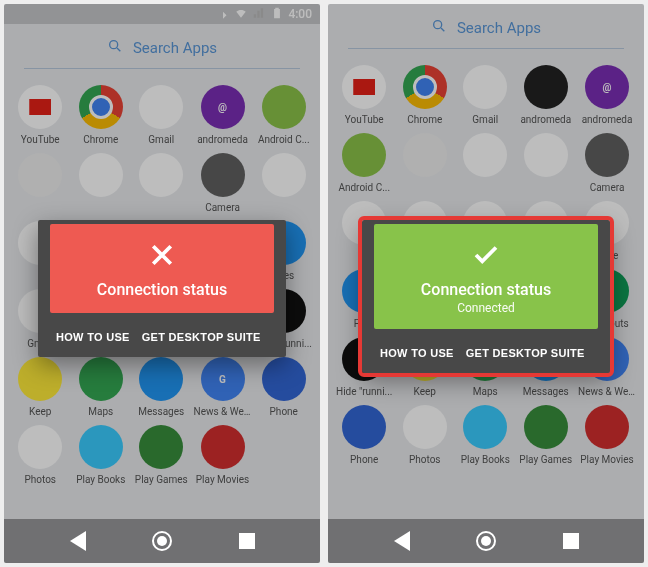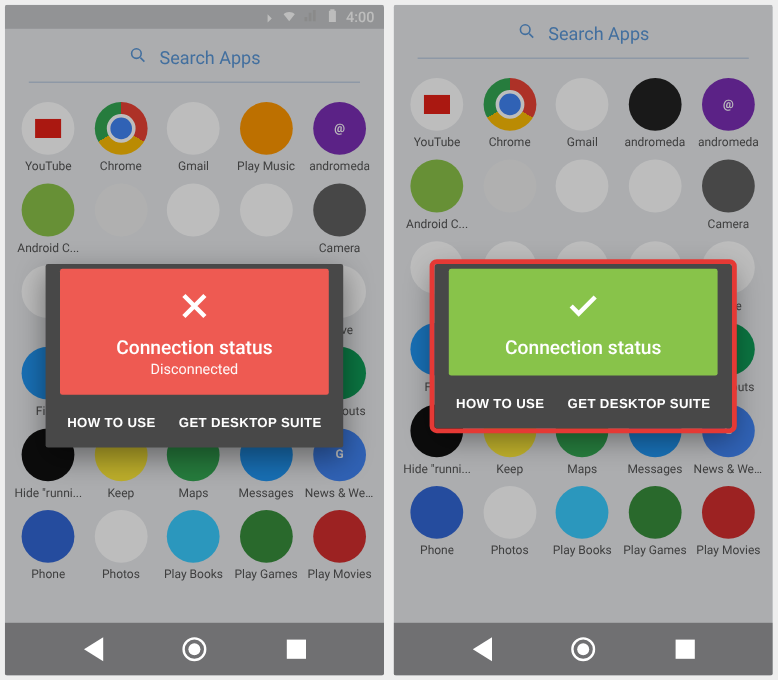--- a/index.html
+++ b/index.html
@@ -119,21 +119,21 @@
       padding: 16px 10px 14px;
       color: #fff;
       text-align: center;
     }
     .status-panel.red { background: #ee5a52; }
     .status-panel.green { background: #88c34a; }
     .status-icon svg { width: 30px; height: 30px; stroke:#fff; stroke-width:3; fill:none; }
     .status-title { font-size: 16px; font-weight: 500; margin-top:6px;}
     .status-sub { font-size: 12px; opacity:.95; margin-top:2px;}
     .dialog-actions {
-      display: flex; justify-content: space-between;
+      display: flex; justify-content: flex-start;
       margin-top: 8px;
     }
     .dialog-actions button {
       background:none;border:none;color:#fff;
       font-size:11px;font-weight:600;letter-spacing:.3px;
       padding:10px 6px;cursor:pointer;
     }
 
     .navbar {
       position:absolute;bottom:0;left:0;right:0;
@@ -180,24 +180,20 @@
       </div>
       <div class="app">
         <div class="icon ic-chrome"></div>
         <div class="app-label">Chrome</div>
       </div>
       <div class="app">
         <div class="icon ic-gmail">M</div>
         <div class="app-label">Gmail</div>
       </div>
       <div class="app">
-        <div class="icon ic-playmusic"></div>
-        <div class="app-label">Play Music</div>
-      </div>
-      <div class="app">
         <div class="icon ic-andromeda">@</div>
         <div class="app-label">andromeda</div>
       </div>
       <div class="app">
         <div class="icon ic-androidc"></div>
         <div class="app-label">Android C...</div>
       </div>
       <div class="app">
         <div class="icon ic-androidpay"></div>
         <div class="app-label"></div>
@@ -298,21 +294,20 @@
   <div class="dim"></div>
 
   <div class="dialog">
     <div class="status-panel red">
       <div class="status-icon">
         <svg viewBox="0 0 24 24">
             <path d="M5 5l14 14M19 5L5 19"></path>
           </svg>
       </div>
       <div class="status-title">Connection status</div>
-      <div class="status-sub">Disconnected</div>
     </div>
     <div class="dialog-actions">
       <button>HOW TO USE</button>
       <button>GET DESKTOP SUITE</button>
     </div>
   </div>
 
   <div class="navbar">
     <div class="nb">
         <div class="nb-back"></div>
@@ -460,20 +455,21 @@
   <div class="dim"></div>
 
   <div class="dialog highlight">
     <div class="status-panel green">
       <div class="status-icon">
         <svg viewBox="0 0 24 24">
             <path d="M4 12l5 5L20 6"></path>
           </svg>
       </div>
       <div class="status-title">Connection status</div>
+      <div class="status-sub">Connected</div>
     </div>
     <div class="dialog-actions">
       <button>HOW TO USE</button>
       <button>GET DESKTOP SUITE</button>
     </div>
   </div>
 
   <div class="navbar">
     <div class="nb">
         <div class="nb-back"></div>

